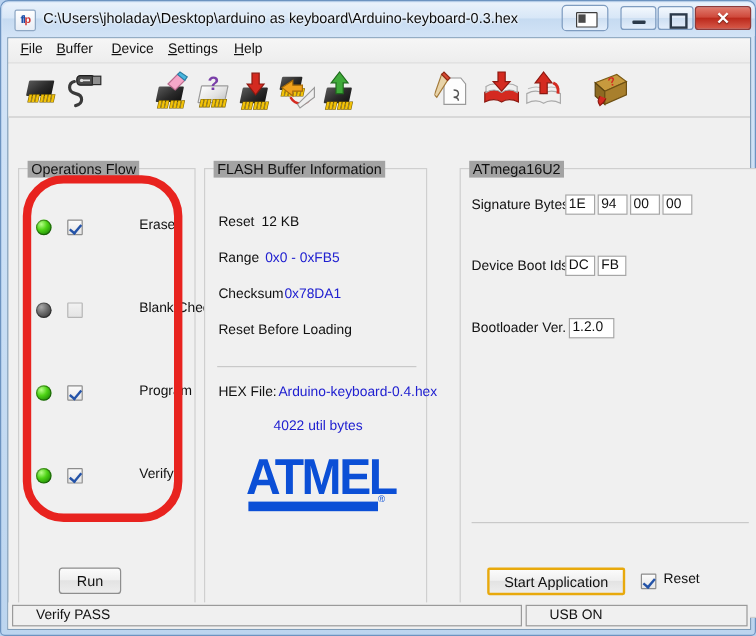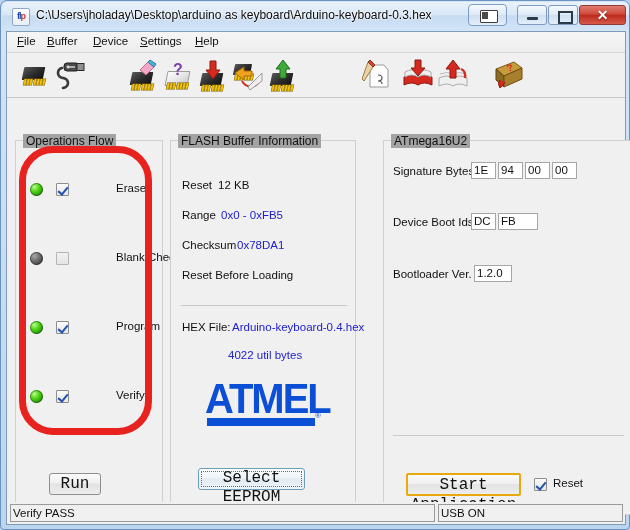--- a/index.html
+++ b/index.html
@@ -131,22 +131,22 @@
   #annot{
     position:absolute;left:12px;top:114px;width:133px;height:289px;
     box-sizing:border-box;border:7px solid #e8231f;border-radius:34px;
     pointer-events:none;
   }
   
   .btn{
     position:absolute;box-sizing:border-box;
     background:linear-gradient(to bottom,#fbfbfb 0%,#f0f0f0 45%,#e3e3e3 50%,#ededed 100%);
     border:1px solid #8e8e8e;border-radius:3px;
-    font-size:16px;color:#111;text-align:center;cursor:default;
-    font-family:Liberation Mono, monospace;
+    font-size:12px;color:#111;text-align:center;cursor:default;
+    font-family:Liberation Sans, sans-serif;
   }
   .btn span{display:block;}
   #btn-run{left:42px;top:441px;width:52px;height:22px;line-height:20px;}
   
   #grp-flash{left:163px;top:108px;width:186px;height:375px;}
   .lbl{position:absolute;font-size:11.5px;color:#111;white-space:nowrap;}
   .val{position:absolute;font-size:11.5px;color:#2020d0;white-space:nowrap;}
   #hr-flash{position:absolute;left:10px;top:164px;width:166px;height:1px;background:#c9c9c9;}
   
   #atmel{position:absolute;left:34px;top:240px;width:118px;height:48px;}
@@ -180,21 +180,21 @@
   #hr-dev{position:absolute;left:9px;top:294px;width:231px;height:1px;background:#c9c9c9;}
   #btn-start{
     left:22px;top:332px;width:115px;height:23px;line-height:20px;
     border:2px solid #e8a90c;border-radius:2px;
   }
   
   #statusbar{position:absolute;left:0;bottom:0;width:100%;height:22px;background:#f0f0f0;}
   .sbpanel{
     position:absolute;box-sizing:border-box;height:18px;top:2px;
     border:1px solid #9a9a9a;background:#f0f0f0;
-    font-size:11.5px;color:#111;line-height:16px;padding-left:2px;
+    font-size:11.5px;color:#111;line-height:16px;padding-left:19px;
     white-space:nowrap;
   }
   #sb-left{left:3px;width:425px;}
   #sb-right{left:431px;width:185px;}
   
   .p0{left:0}.p1{left:3.2px}.p2{left:6.4px}.p3{left:9.6px}.p4{left:12.8px}.p5{left:16px}.p6{left:19px}
 </style>
 </head>
 <body>
 
@@ -419,38 +419,34 @@
       <div class="lbl" style="left:11px;top:180px">HEX File:</div>
       <div class="val" style="left:61px;top:180px">Arduino-keyboard-0.4.hex</div>
       <div class="val" style="left:57px;top:208px">4022 util bytes</div>
 
       <div id="atmel">
         <div class="txt">ATMEL</div>
         <div class="bar"></div>
         <div class="reg">®</div>
       </div>
 
-      <div class="btn" id="btn-eeprom">
-        <div class="inner"></div>
-        <span style="position:relative">Select EEPROM</span>
-      </div>
     </div>
 
     <div class="group" id="grp-dev">
       <div class="legend">ATmega16U2</div>
 
       <div class="lbl" style="left:9px;top:24px">Signature Bytes</div>
       <div class="tbox" style="left:87px;top:21px;width:25px">1E</div>
       <div class="tbox" style="left:114px;top:21px;width:25px">94</div>
       <div class="tbox" style="left:141px;top:21px;width:25px">00</div>
       <div class="tbox" style="left:168px;top:21px;width:25px">00</div>
 
       <div class="lbl" style="left:9px;top:75px">Device Boot Ids</div>
       <div class="tbox" style="left:87px;top:72px;width:25px">DC</div>
-      <div class="tbox" style="left:114px;top:72px;width:40px">FB</div>
+      <div class="tbox" style="left:114px;top:72px;width:24px">FB</div>
 
       <div class="lbl" style="left:9px;top:127px">Bootloader Ver.</div>
       <div class="tbox" style="left:90px;top:124px;width:38px">1.2.0</div>
 
       <div id="hr-dev"></div>
 
       <div class="btn" id="btn-start">
         <span>Start Application</span>
       </div>
       <div class="cb checked" style="left:150px;top:337px"></div>

